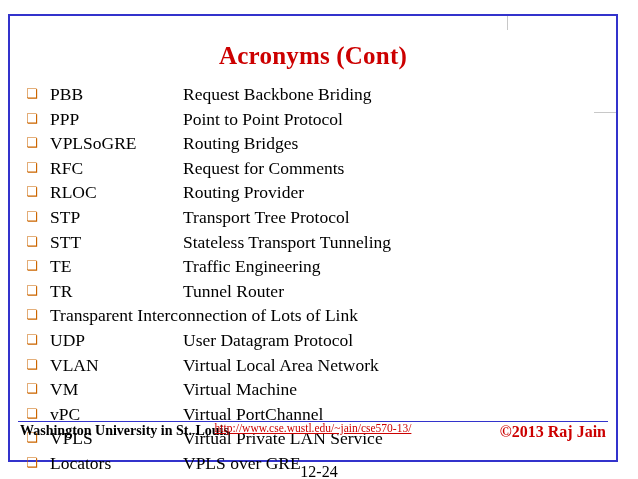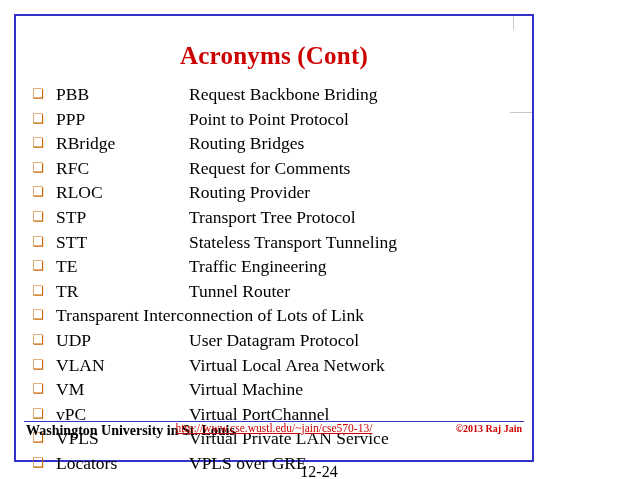--- a/index.html
+++ b/index.html
@@ -8,23 +8,23 @@
     background: #ffffff;
   }
   body {
     width: 638px;
     height: 479px;
     font-family: "Liberation Serif", serif;
     overflow: hidden;
   }
   .slide {
     position: absolute;
-    left: 14px;
+    left: 8px;
     top: 14px;
-    width: 520px;
+    width: 610px;
     height: 448px;
     border: 2px solid #3333cc;
     box-sizing: border-box;
     background: #ffffff;
   }
   .title {
     text-align: center;
     color: #cc0000;
     font-weight: bold;
     font-size: 25px;
@@ -90,21 +90,21 @@
     transform: translateX(-50%);
     top: 1px;
     font-size: 11.5px;
     color: #cc0000;
     text-decoration: underline;
   }
   .foot-right {
     position: absolute;
     right: 10px;
     top: 2px;
-    font-size: 10px;
+    font-size: 16px;
     font-weight: bold;
     color: #cc0000;
   }
   .page-number {
     position: absolute;
     left: 0;
     right: 0;
     bottom: -2px;
     text-align: center;
     font-size: 16px;
@@ -141,21 +141,21 @@
       <span class="term">PBB</span>
       <span class="def">Request Backbone Briding</span>
     </div>
     <div class="row">
       <span class="bullet">❏</span>
       <span class="term">PPP</span>
       <span class="def">Point to Point Protocol</span>
     </div>
     <div class="row">
       <span class="bullet">❏</span>
-      <span class="term">RBridge</span>
+      <span class="term">VPLSoGRE</span>
       <span class="def">Routing Bridges</span>
     </div>
     <div class="row">
       <span class="bullet">❏</span>
       <span class="term">RFC</span>
       <span class="def">Request for Comments</span>
     </div>
     <div class="row">
       <span class="bullet">❏</span>
       <span class="term">RLOC</span>

